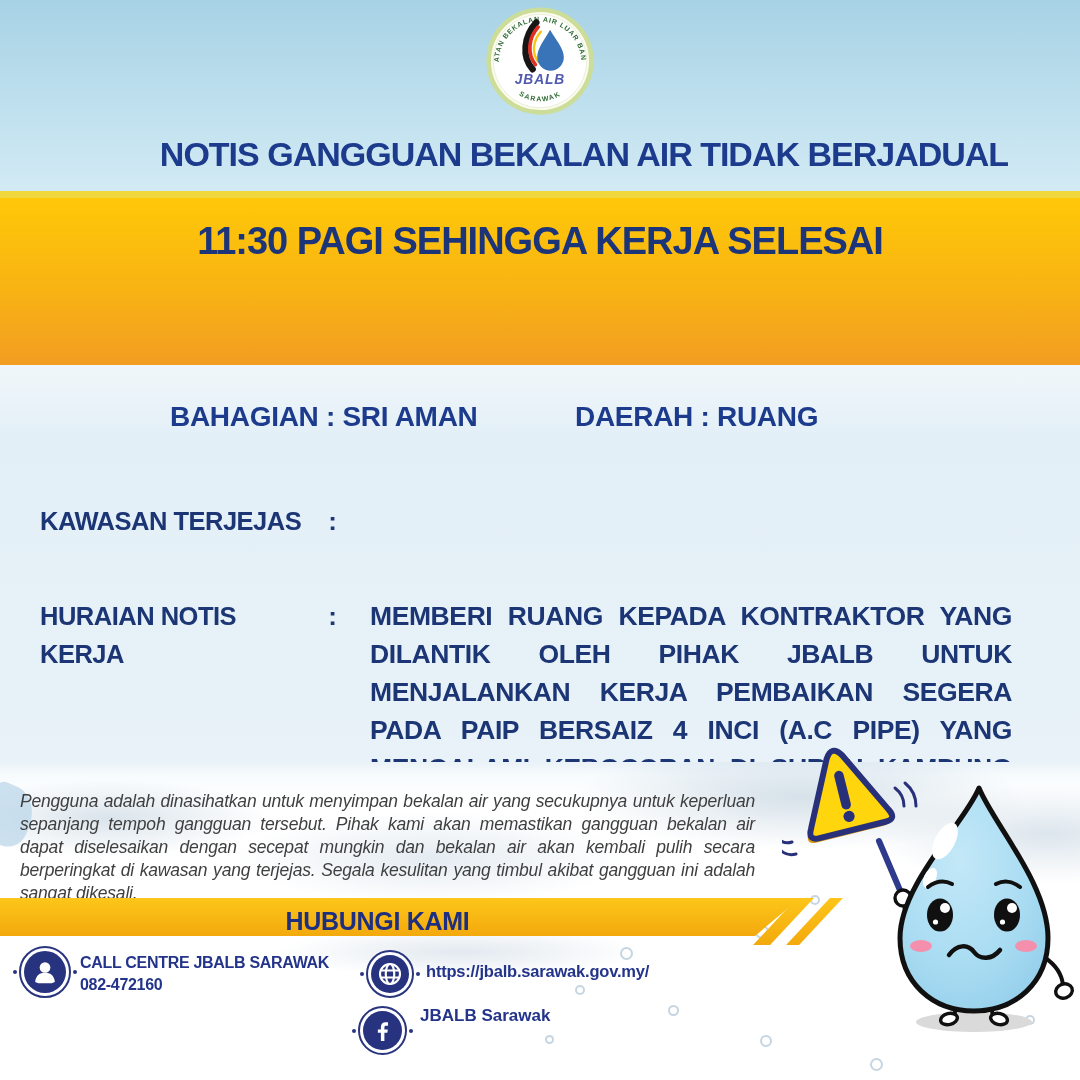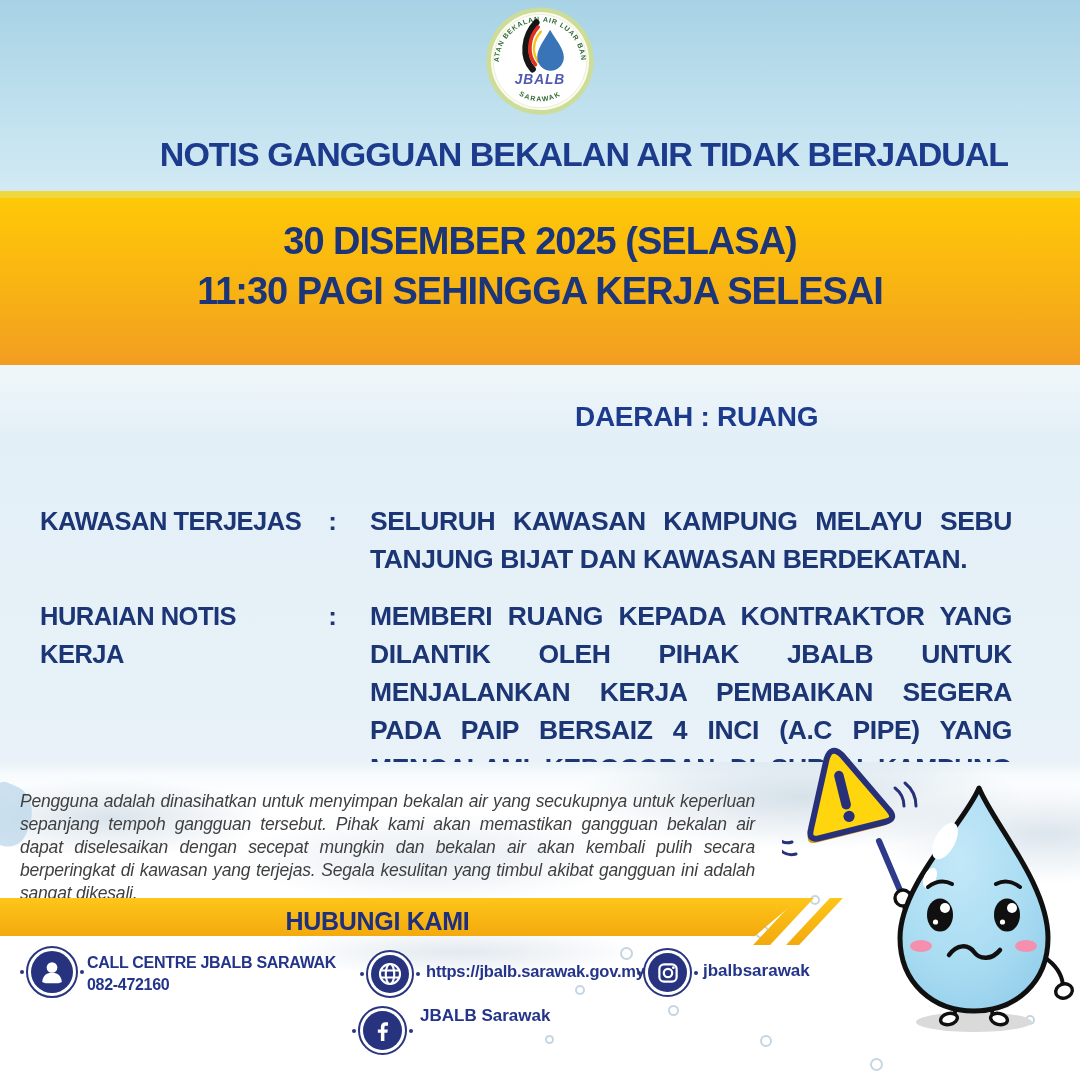--- a/index.html
+++ b/index.html
@@ -95,21 +95,21 @@
   .contact-icon::before,.contact-icon::after{
     content:""; position:absolute; top:50%; width:4px; height:4px; margin-top:-2px;
     background:#2a3580; border-radius:50%;
   }
   .contact-icon::before{left:-8px;} .contact-icon::after{right:-8px;}
   .contact-icon .disc{
     width:100%; height:100%; border-radius:50%; background:#27337e;
     display:flex; align-items:center; justify-content:center;
   }
   .contact-text{color:#23348a; font-weight:bold;}
-  .ci-call{left:26px; top:184px;}
+  .ci-call{left:19px; top:184px;}
   .ci-call .contact-icon{width:52px; height:52px;}
   .ci-call .contact-text{margin-left:9px; margin-top:6px; font-size:16px; line-height:22px; letter-spacing:-0.3px;}
   .ci-web{left:366px; top:188px;}
   .ci-web .contact-icon{width:48px; height:48px;}
   .ci-web .contact-text{margin-left:12px; margin-top:12px; font-size:16.5px; letter-spacing:-0.2px;}
   .ci-ig{left:643px; top:186px;}
   .ci-ig .contact-icon{width:49px; height:49px;}
   .ci-ig .contact-text{margin-left:11px; margin-top:13px; font-size:17px;}
   .ci-fb{left:358px; top:244px;}
   .ci-fb .contact-icon{width:49px; height:49px;}
@@ -142,31 +142,30 @@
         <path d="M61,28 C52,38 51,51 58,61" stroke="#f5c518" stroke-width="2.6" fill="none" stroke-linecap="round"></path>
         <path d="M71,26 C65,37 57,46 57,56 a14.5,14.5 0 0 0 29,0 C86,46 77,37 71,26 Z" fill="#3a74b8"></path>
       </g>
       <text x="60" y="85" text-anchor="middle" font-size="15" font-weight="bold" font-style="italic" fill="#5059b0" letter-spacing="1">JBALB</text>
     </svg>
     <div class="main-title">NOTIS GANGGUAN BEKALAN AIR TIDAK BERJADUAL</div>
   </div>
 
   <div class="yellow-strip"></div>
   <div class="schedule-banner">
-    <div class="banner-line">30 DISEMBER 2025 (SELASA)</div>
     <div class="banner-line">11:30 PAGI SEHINGGA KERJA SELESAI</div>
   </div>
 
   <div class="content-zone">
+    <div class="loc loc-bahagian">BAHAGIAN : SRI AMAN</div>
     <div class="loc loc-daerah">DAERAH : RUANG</div>
 
     <div class="detail-row detail-kawasan">
       <div class="detail-label">KAWASAN TERJEJAS</div>
       <div class="detail-colon">:</div>
-      <div class="detail-value">SELURUH KAWASAN KAMPUNG MELAYU SEBU TANJUNG BIJAT DAN KAWASAN BERDEKATAN.</div>
     </div>
 
     <div class="detail-row detail-huraian">
       <div class="detail-label">HURAIAN NOTIS KERJA</div>
       <div class="detail-colon">:</div>
       <div class="detail-value">MEMBERI RUANG KEPADA KONTRAKTOR YANG DILANTIK OLEH PIHAK JBALB UNTUK MENJALANKAN KERJA PEMBAIKAN SEGERA PADA PAIP BERSAIZ 4 INCI (A.C PIPE) YANG MENGALAMI KEBOCORAN DI SURAU KAMPUNG MELAYU SEBU TANJUNG BIJAT.</div>
     </div>
   </div>
 
   <div class="water-zone">
@@ -213,32 +212,20 @@
           <svg width="30" height="30" viewBox="0 0 24 24" fill="none" stroke="#ffffff" stroke-width="1.7">
             <circle cx="12" cy="12" r="8"></circle>
             <ellipse cx="12" cy="12" rx="3.4" ry="8"></ellipse>
             <path d="M4.6,9.2 h14.8 M4.6,14.8 h14.8"></path>
           </svg>
         </div>
       </div>
       <div class="contact-text">https://jbalb.sarawak.gov.my/</div>
     </div>
 
-    <div class="contact-item ci-ig">
-      <div class="contact-icon">
-        <div class="disc">
-          <svg width="28" height="28" viewBox="0 0 24 24">
-            <rect x="4.6" y="4.6" width="14.8" height="14.8" rx="4" fill="none" stroke="#ffffff" stroke-width="1.9"></rect>
-            <circle cx="12" cy="12" r="3.6" fill="none" stroke="#ffffff" stroke-width="1.9"></circle>
-            <circle cx="16.6" cy="7.4" r="1.2" fill="#ffffff"></circle>
-          </svg>
-        </div>
-      </div>
-      <div class="contact-text">jbalbsarawak</div>
-    </div>
 
     <div class="contact-item ci-fb">
       <div class="contact-icon">
         <div class="disc">
           <svg width="28" height="28" viewBox="0 0 24 24">
             <path d="M13.2,20.5 V13.6 h2.5 l0.45,-2.9 h-2.95 V8.9 c0,-0.85 0.45,-1.35 1.35,-1.35 h1.75 V4.6 c-0.6,-0.1 -1.55,-0.15 -2.25,-0.15 c-2.35,0 -3.85,1.4 -3.85,3.95 v2.3 H7.6 v2.9 h2.6 v6.9 Z" fill="#ffffff"></path>
           </svg>
         </div>
       </div>
       <div class="contact-text">JBALB Sarawak</div>

